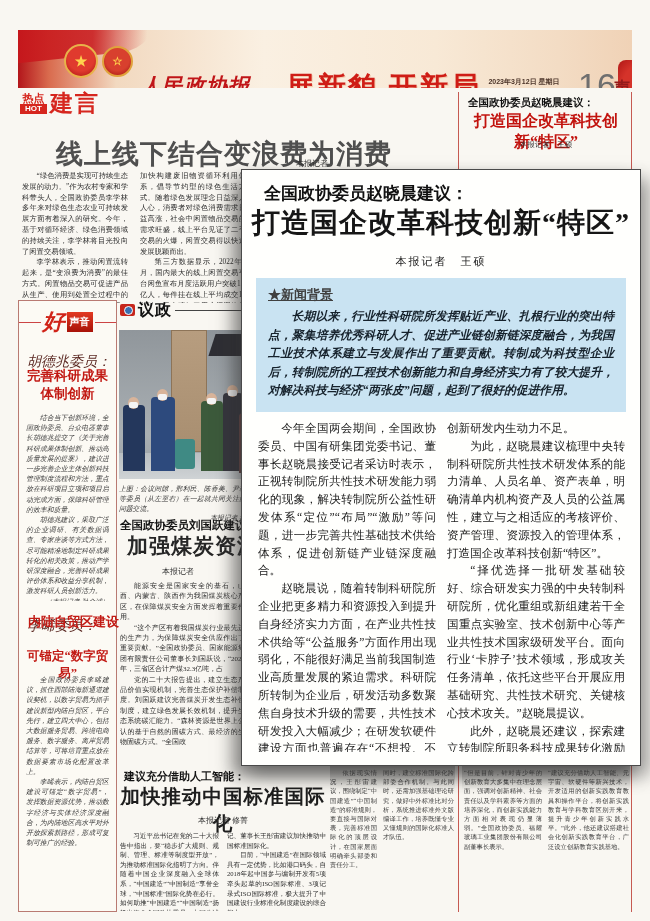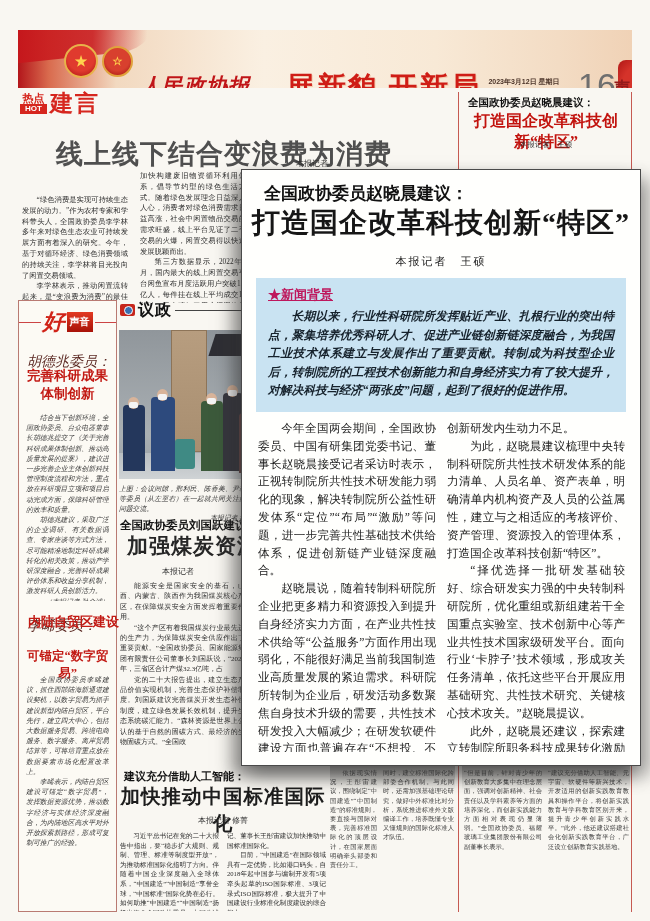--- a/index.html
+++ b/index.html
@@ -77,21 +77,21 @@
   .rt-kicker{left:468px;top:96px;font-size:10.5px;font-weight:bold;color:#101010;}
   .rt-headline{left:462px;top:111px;width:168px;text-align:center;font-size:16px;font-weight:bold;color:#c2130e;}
   .rt-byline{left:462px;top:140px;width:168px;text-align:center;font-size:7.5px;color:#333;}
   
   .overlay{left:241px;top:169px;width:398px;height:595px;background:#fffffd;border:1px solid #4a4a4a;
            box-shadow:-9px 10px 16px rgba(50,50,50,.55),9px 10px 16px rgba(50,50,50,.4);z-index:10;}
   .f-kicker{position:absolute;left:22px;top:12px;font-size:17px;font-weight:bold;color:#111;}
   .f-headline{position:absolute;left:0;top:34px;width:100%;text-align:center;font-size:28px;font-weight:bold;color:#161616;letter-spacing:1px;}
   .f-byline{position:absolute;left:0;top:84px;width:100%;text-align:center;font-size:11px;color:#222;letter-spacing:2px;}
   .f-bgbox{position:absolute;left:14px;top:108px;width:346px;height:118px;background:#c9e3f2;padding:8px 12px 8px 12px;}
-  .f-bgtitle{color:#be185d;font-weight:bold;font-size:13px;text-decoration:underline;margin:0 0 3px 0;}
+  .f-bgtitle{color:#404040;font-weight:bold;font-size:13px;text-decoration:underline;margin:0 0 3px 0;}
   .f-bgtext{font-size:11.8px;line-height:18.5px;font-style:italic;font-weight:bold;color:#16222c;text-align:justify;text-indent:2em;margin:0;}
   .f-col{position:absolute;top:250px;width:178px;height:332px;font-size:11.6px;line-height:17.8px;text-align:justify;color:#1c1c1c;overflow:hidden;}
   .f-col p{margin:0;text-indent:2em;}
   .f-col p.noind{text-indent:0;}
   .f-left{left:16px;} .f-right{left:205px;}
   
   .st-kicker{left:124px;top:769px;font-size:11px;font-weight:bold;color:#131313;}
   .st-headline{left:118px;top:783px;width:210px;text-align:center;font-size:19.5px;font-weight:bold;color:#1d1d1d;letter-spacing:1px;}
   .st-byline{left:118px;top:815px;width:210px;text-align:center;font-size:8px;color:#333;}
   .st-cols{left:120px;top:831px;width:206px;height:80px;overflow:hidden;}
@@ -121,21 +121,21 @@
   </div>
 
   <div class="abs hot-badge">
     <span class="t">热点</span>
     <span class="b">HOT</span>
   </div>
   <div class="abs hot-word">建言</div>
   <div class="abs hot-headline">线上线下结合变浪费为消费</div>
   <div class="abs hot-byline">本报记者</div>
   <div class="abs hot-cols">
-    <div class="hot-col" style="left:0;margin-top:24px;">
+    <div class="hot-col" style="left:0;">
       <p>“绿色消费是实现可持续生态发展的动力。”作为农村专家和学科带头人，全国政协委员李学林多年来对绿色生态农业可持续发展方面有着深入的研究。今年，基于对循环经济、绿色消费领域的持续关注，李学林将目光投向了闲置交易领域。</p>
       <p>李学林表示，推动闲置流转起来，是“变浪费为消费”的最佳方式。闲置物品交易可促进产品从生产、使用到处置全过程中的资源闭环体系，具有减碳效应，还能使社会发展同消费需求相适应，也是大众参与绿色低碳生活的方式之一。</p>
 
     </div>
     <div class="hot-col" style="left:118px;">
       <p style="text-indent:0;">加快构建废旧物资循环利用体系，倡导节约型的绿色生活方式。随着绿色发展理念日益深入人心，消费者对绿色消费需求日益高涨，社会中闲置物品交易的需求旺盛，线上平台见证了二手交易的火爆，闲置交易得以快速发展脱颖而出。</p>
       <p>第三方数据显示，2022年9月，国内最大的线上闲置交易平台闲鱼宣布月度活跃用户突破1.2亿人，每件挂在线上平均成交10分钟，极大缩短了用户闲置物品的交易和流转时间，盘活了个人消费闲置资源。</p>
 
     </div>
   </div>

